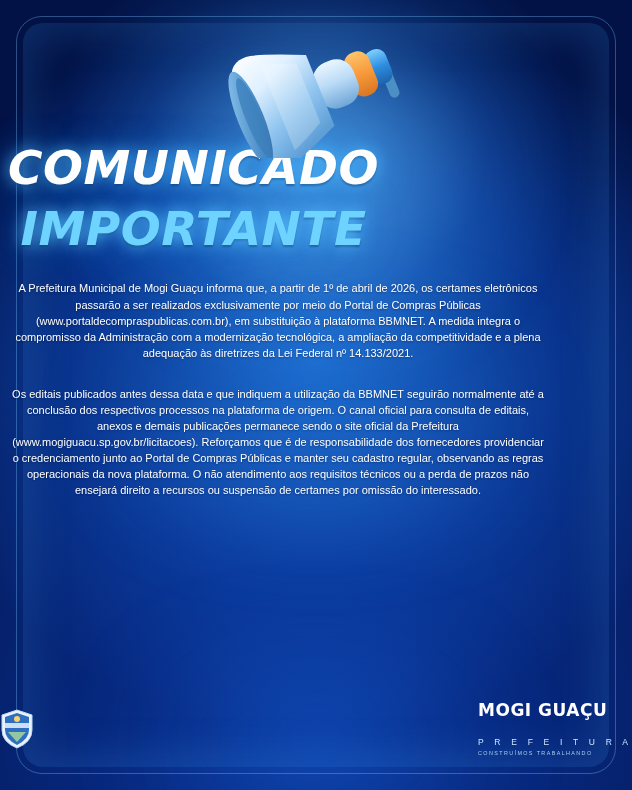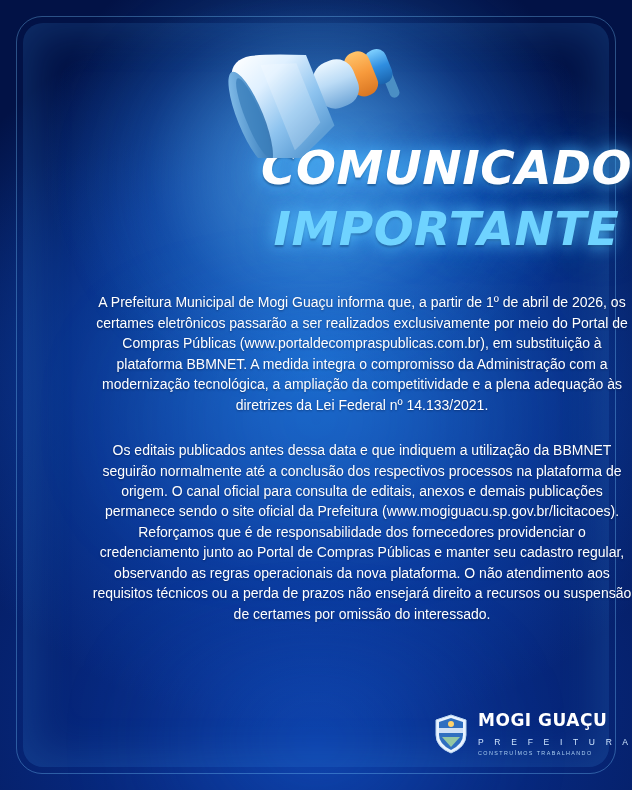--- a/index.html
+++ b/index.html
@@ -63,21 +63,22 @@
     background: radial-gradient(circle, rgba(30,120,230,0.28) 0%, rgba(0,0,0,0) 72%);
   }
 
   .content {
     position: relative;
     z-index: 3;
     width: 100%;
     height: 100%;
     display: flex;
     flex-direction: column;
-    align-items: flex-end;
+    align-items: flex-start;
+    padding-left: 8px;
   }
 
   
   .megaphone {
     position: absolute;
     left: 50%;
     top: 8px;
     transform: translateX(-42%);
     width: 250px;
     height: 150px;
@@ -109,60 +110,60 @@
     color: #6fd3ff;
     text-shadow:
       0 0 16px rgba(90,200,255,0.9),
       0 0 36px rgba(40,150,255,0.6),
       0 2px 2px rgba(0,20,60,0.5);
   }
 
   
   .body-text {
     width: 540px;
-    margin-top: 42px;
+    margin-top: 30px;
     text-align: center;
     color: #ffffff;
-    font-size: 14px;
+    font-size: 11px;
     line-height: 1.46;
     text-shadow: 0 1px 2px rgba(0,20,60,0.45);
   }
   .body-text p { margin: 0; }
   .body-text p + p { margin-top: 25px; }
 
   
   .footer {
     position: absolute;
     bottom: 34px;
     left: 0;
     right: 0;
     display: flex;
     align-items: center;
-    justify-content: flex-end;
+    justify-content: space-between;
     gap: 10px;
   }
   .crest { width: 34px; height: 40px; flex: none; }
   .footer-txt {
     display: flex;
     flex-direction: column;
     align-items: flex-start;
     line-height: 1;
   }
   .footer-city {
     font-family: "DejaVu Sans", sans-serif;
     font-weight: 700;
     font-size: 17px;
     color: #ffffff;
     letter-spacing: 0.5px;
   }
   .footer-sub {
     font-size: 8.5px;
     color: #cfe6ff;
     letter-spacing: 4.2px;
-    margin-top: 9px;
+    margin-top: 19px;
   }
   .footer-slogan {
     font-size: 5.4px;
     color: #a9cdf0;
     letter-spacing: 1.4px;
     margin-top: 4px;
   }
 </style>
 </head>
 <body>

